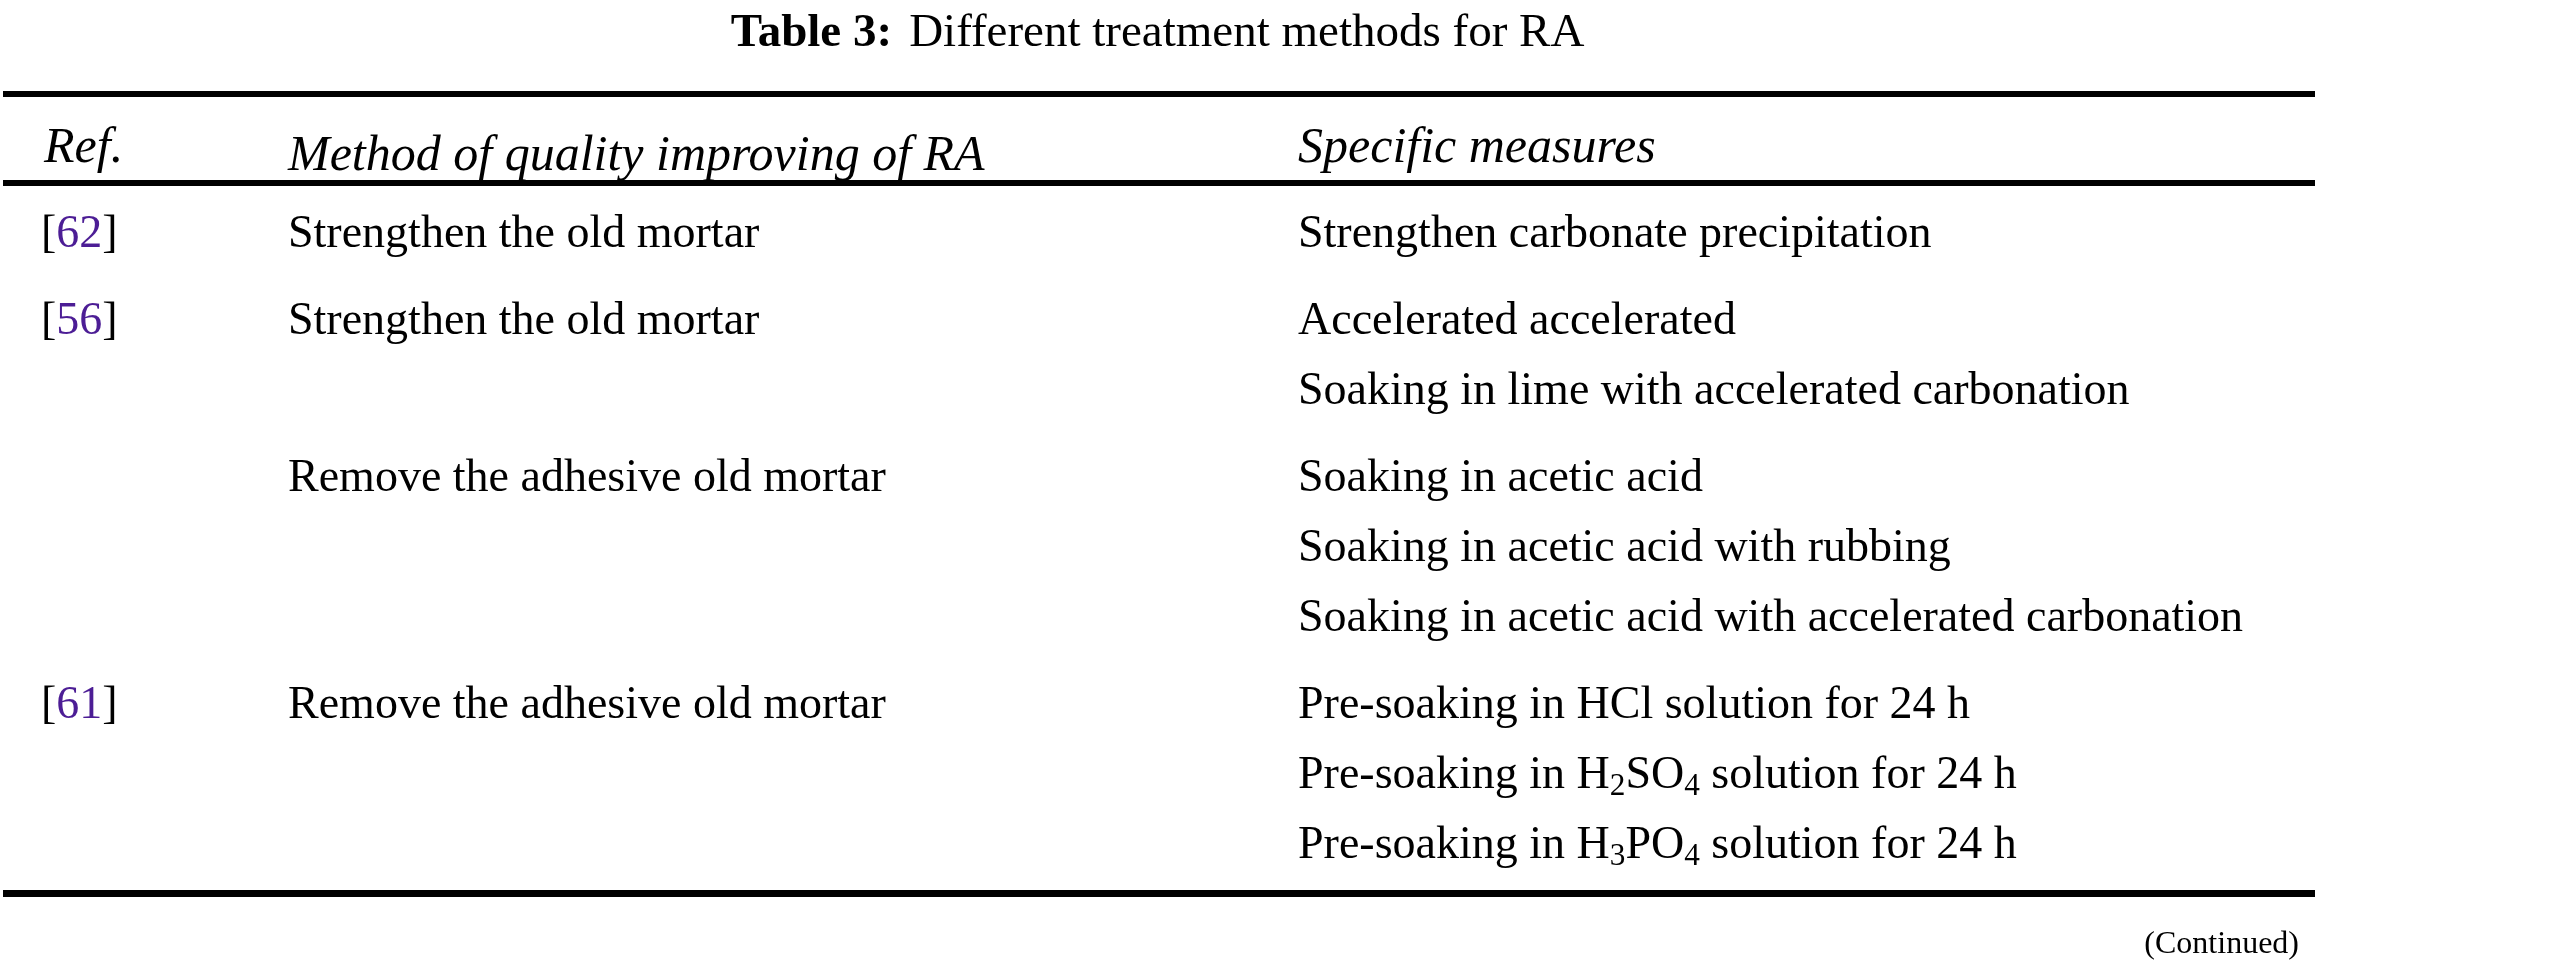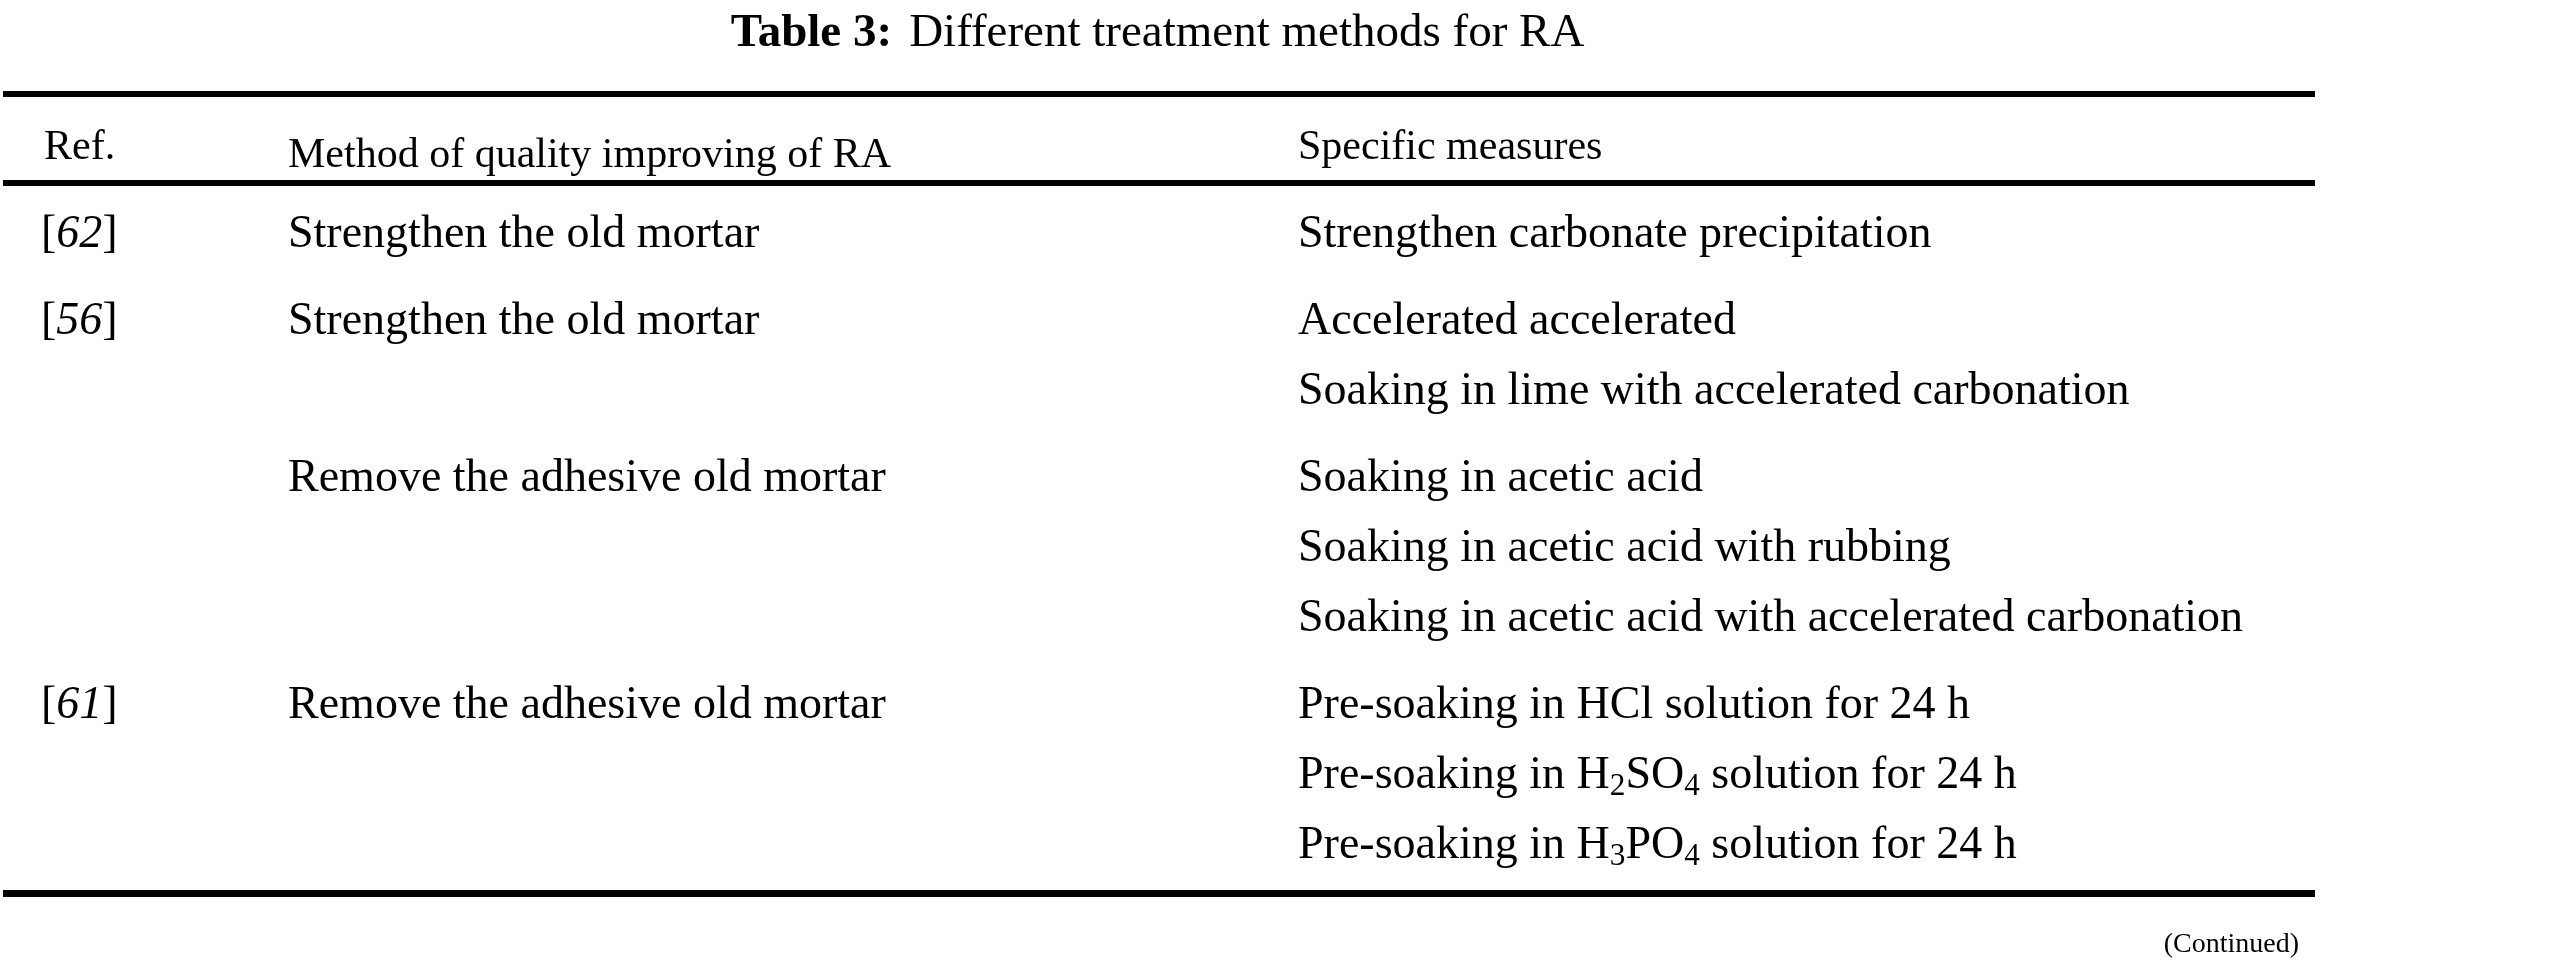--- a/index.html
+++ b/index.html
@@ -38,22 +38,23 @@
   }
   .rule-top    { top: 91px;  height: 6px;  }
   .rule-head   { top: 180px;  height: 6px;  }
   .rule-bottom { top: 890px; height: 6.6px; }
   .header-row {
     position: absolute;
     top: 122px;
     left: 0;
     width: 100%;
     height: 58px;
-    font-size: 42px;
+    font-size: 50px;
     line-height: 46px;
+    font-style: italic;
   }
   .col-ref      { position: absolute; left: 44px;   white-space: nowrap; }
   .col-method   { position: absolute; left: 288px;  white-space: nowrap; margin-top: 8px; }
   .col-measures { position: absolute; left: 1298px; white-space: nowrap; }
   .tbody {
     position: absolute;
     top: 197px;
     left: 0;
     width: 100%;
     font-size: 46px;
@@ -72,32 +73,32 @@
     left: 288px;
     top: 0;
     line-height: 70px;
     white-space: nowrap;
   }
   .g-measures { margin-left: 1298px; }
   .m-line {
     line-height: 70px;
     white-space: nowrap;
   }
-  .cite-num { color: #000000; cursor: pointer; text-decoration: none; font-style: italic; }
+  .cite-num { color: #4c1d95; cursor: pointer; text-decoration: none; }
   .bracket { color: #000000; }
   sub {
     font-size: 68%;
     line-height: 0;
     vertical-align: -0.22em;
   }
   .continued {
     position: absolute;
     top: 916px;
     right: 16px;
-    font-size: 28px;
+    font-size: 32px;
     line-height: 53px;
     white-space: nowrap;
     text-align: right;
   }
 </style>
 </head>
 <body>
 
 <div class="page">
 

